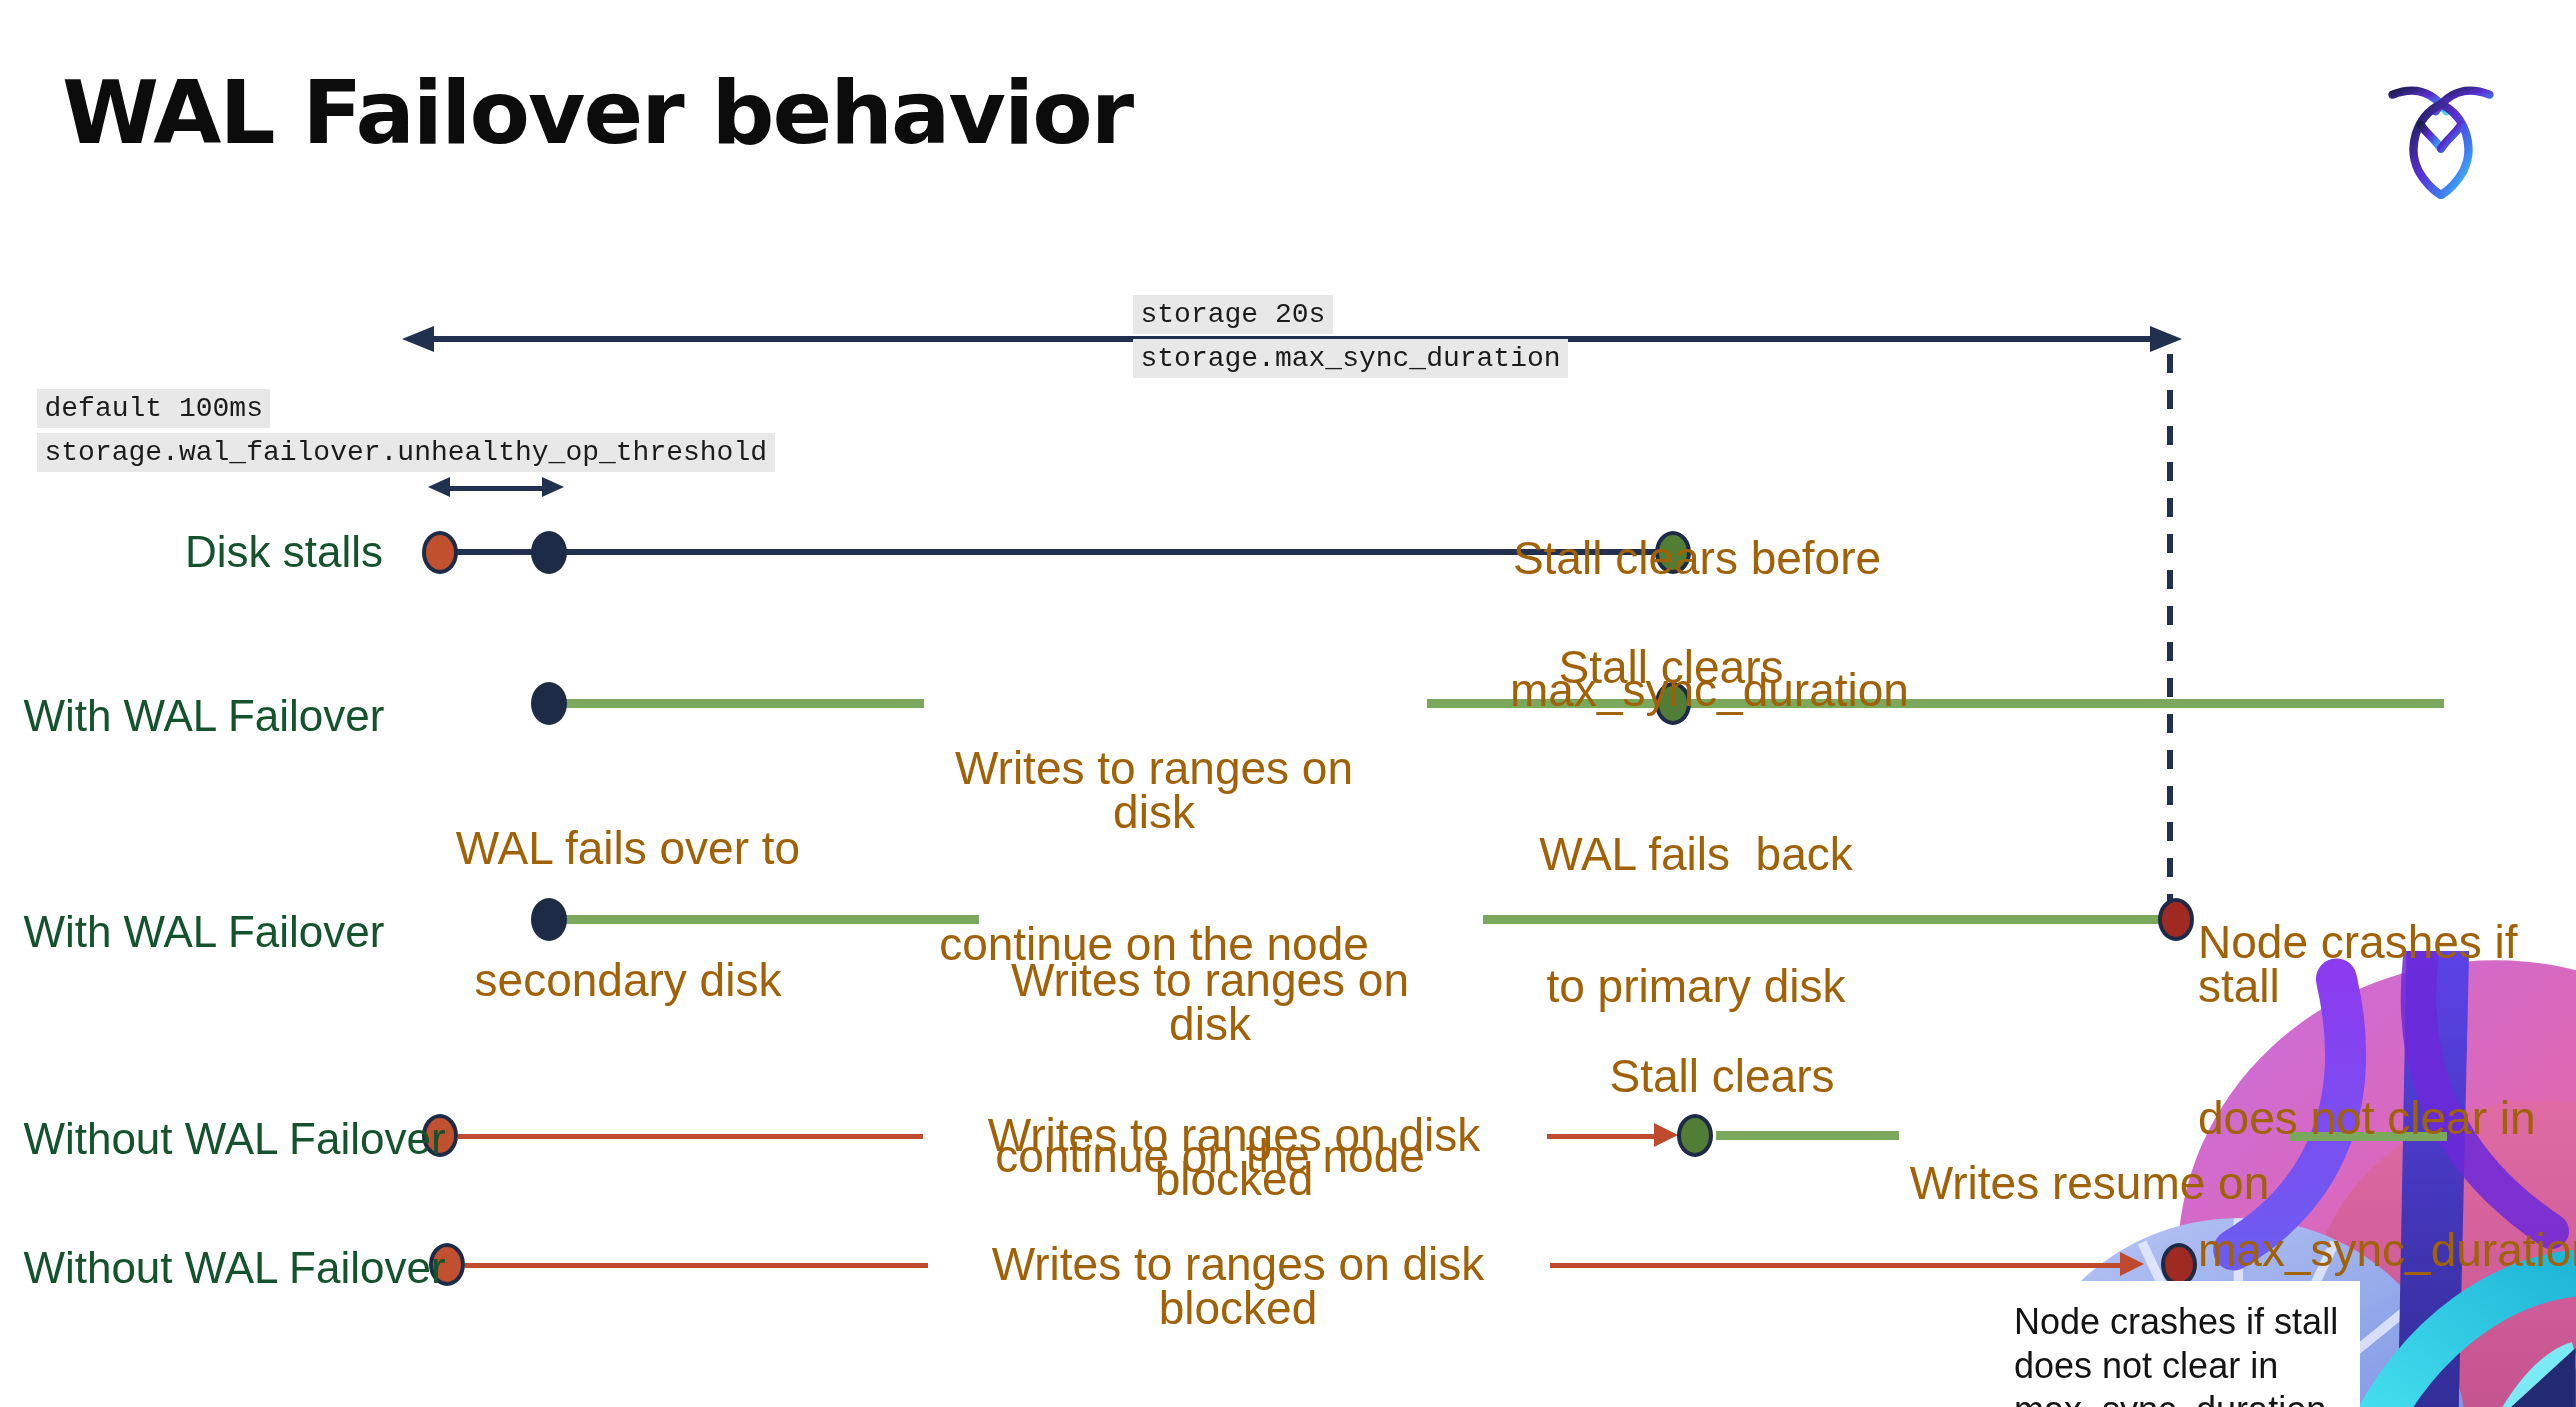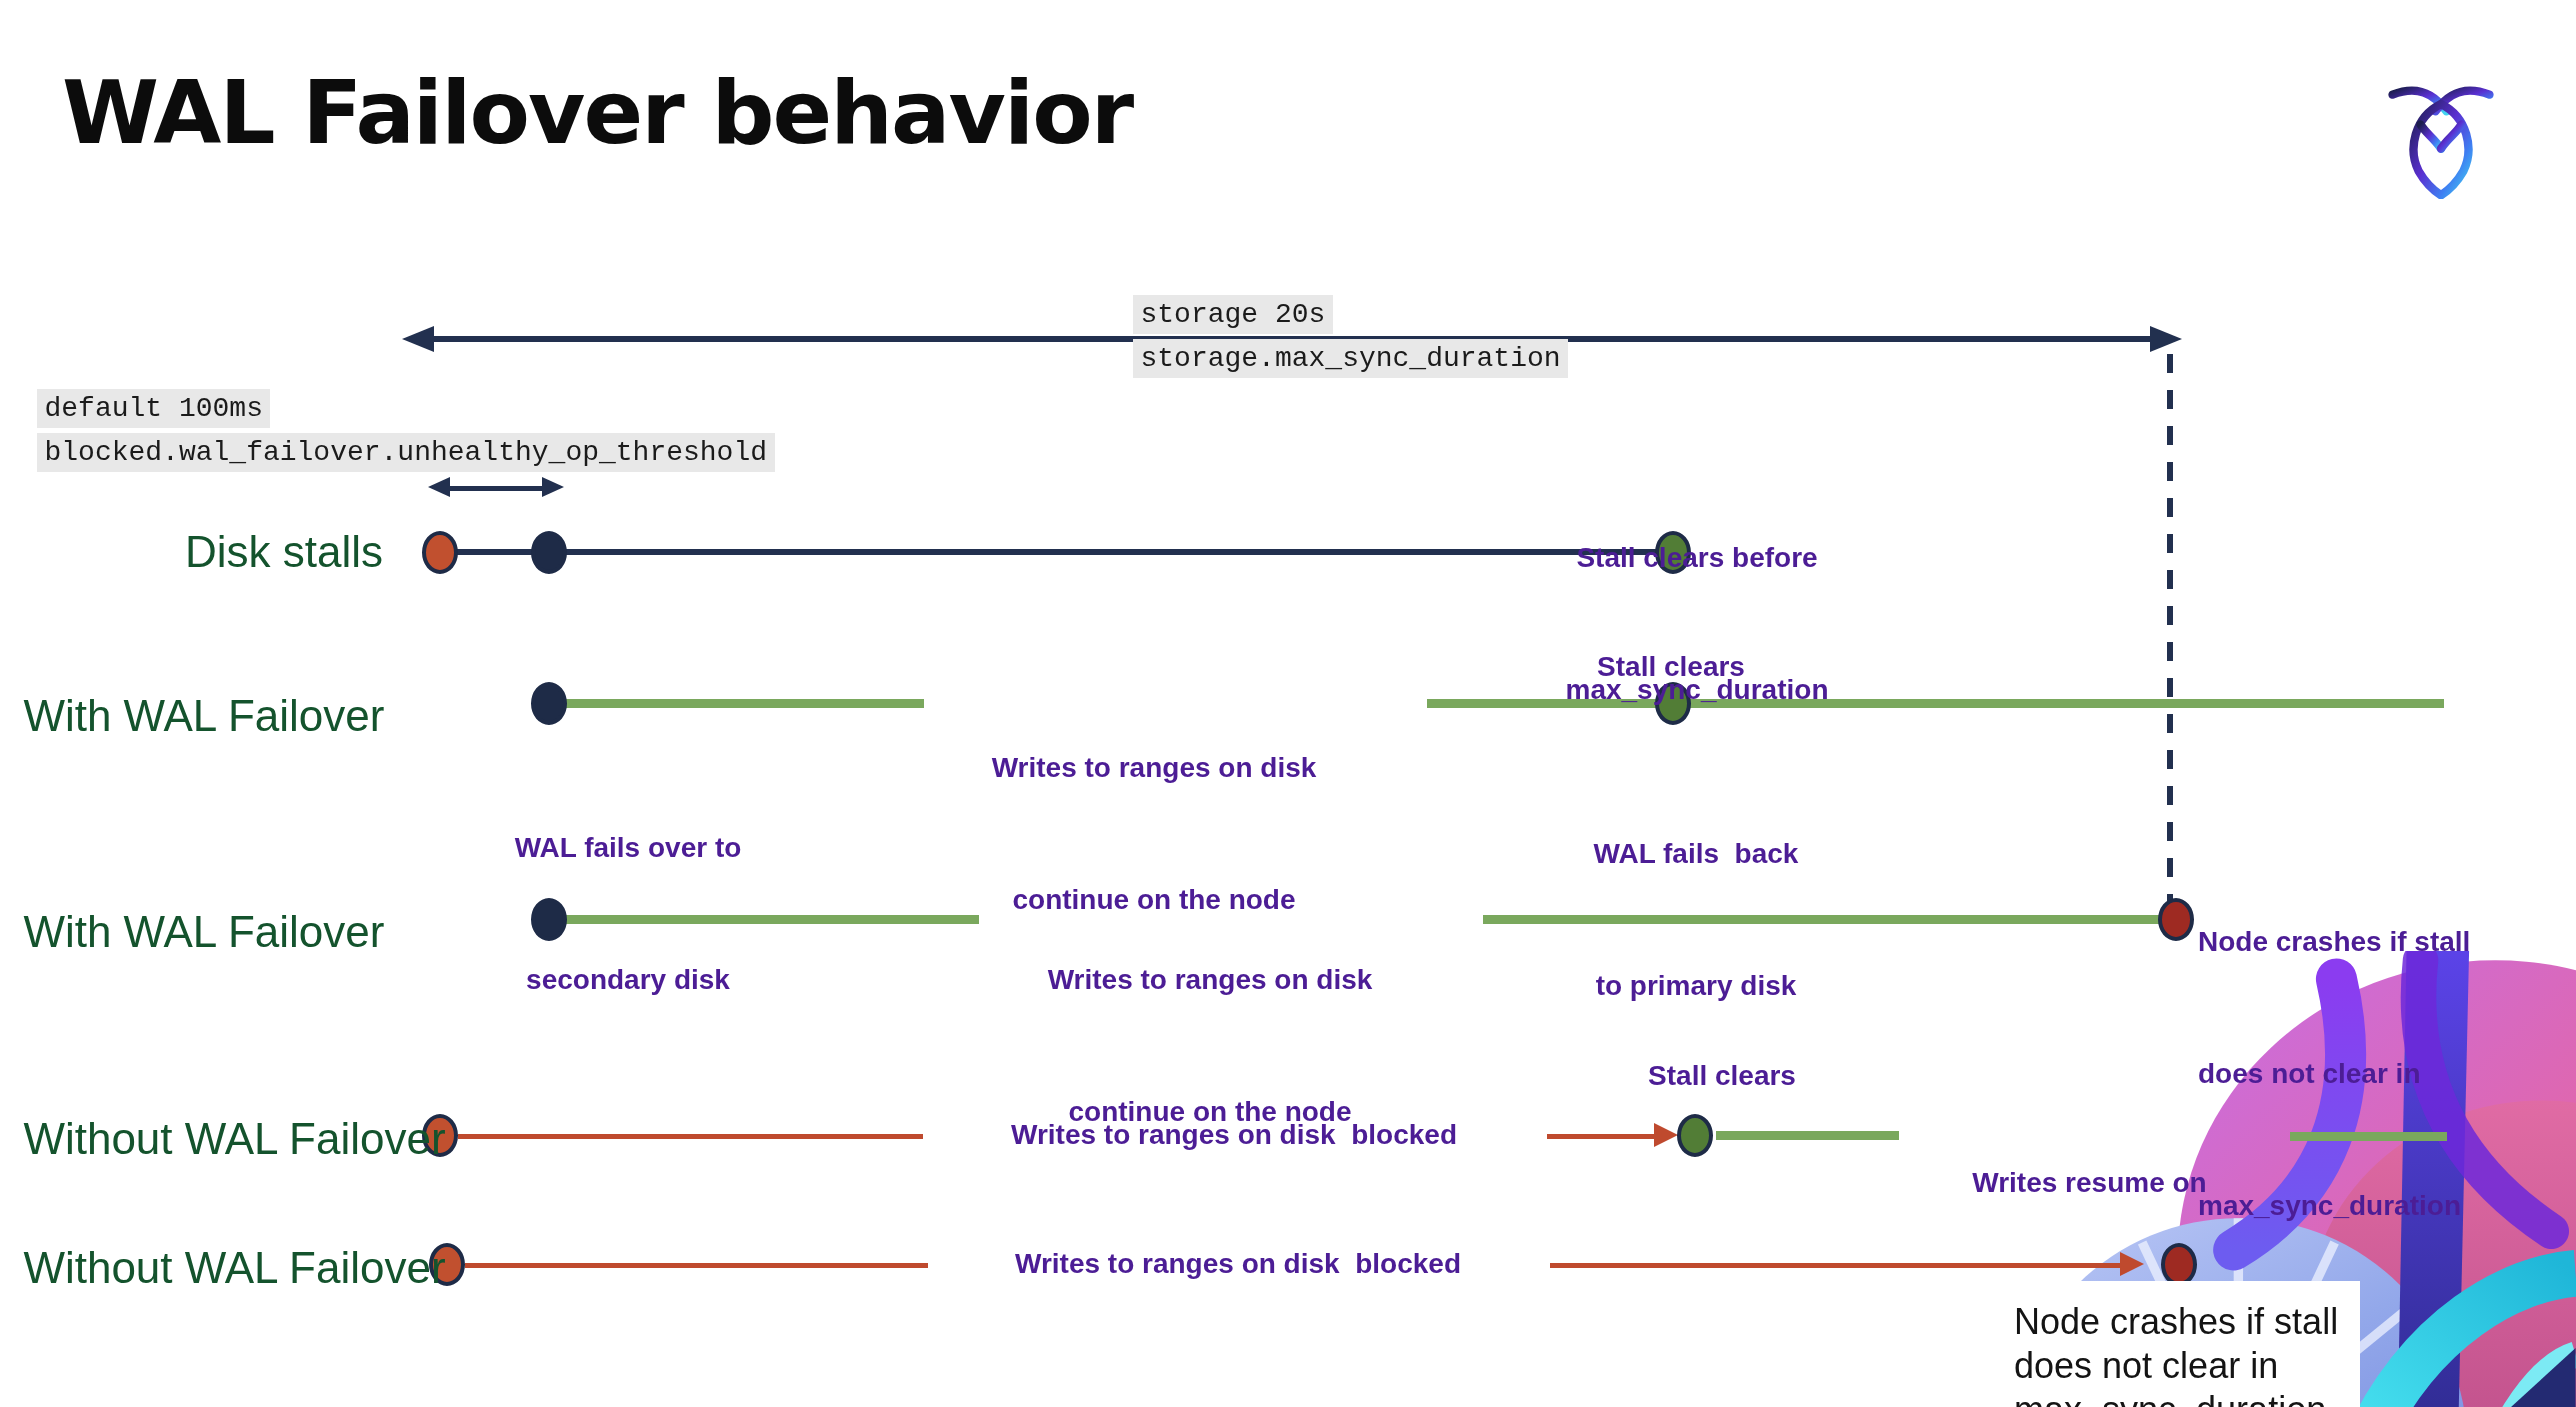--- a/index.html
+++ b/index.html
@@ -27,22 +27,22 @@
   .dot.darkred{background:#9e2a22;}
   
   .ah{position:absolute;width:0;height:0;z-index:2;}
   .ah.left-navy{border-top:13px solid transparent;border-bottom:13px solid transparent;border-right:32px solid #22304f;}
   .ah.right-navy{border-top:13px solid transparent;border-bottom:13px solid transparent;border-left:32px solid #22304f;}
   .ah.left-navy-sm{border-top:10.3px solid transparent;border-bottom:10.3px solid transparent;border-right:22.4px solid #22304f;}
   .ah.right-navy-sm{border-top:10.3px solid transparent;border-bottom:10.3px solid transparent;border-left:22.4px solid #22304f;}
   .ah.right-red{border-top:12px solid transparent;border-bottom:12px solid transparent;border-left:24px solid #bf4a2e;z-index:3;}
   
   .rowlabel{position:absolute;font-size:44px;line-height:43px;color:#14532d;z-index:4;}
-  .note{position:absolute;font-size:28px;line-height:44px;color:#4c1d95;text-align:center;
-        white-space:pre-wrap;z-index:4;font-weight:bold;}
+  .note{position:absolute;font-size:46px;line-height:44px;color:#a16207;text-align:center;
+        white-space:pre-wrap;z-index:4;}
   .note.leftalign{text-align:left;}
   .note span{display:block;}
   .card{position:absolute;left:1986px;top:1241px;width:374px;height:166px;background:#ffffff;z-index:6;}
   .card .cardtext{position:absolute;left:28px;top:18.7px;font-size:36px;line-height:44px;text-align:left;}
   .card .cardtext span{display:block;}
   .footerbar{position:absolute;left:0;top:1376px;width:2576px;height:32px;z-index:0;
      background:linear-gradient(90deg,#5df0e0 0%,#5fc6ec 38%,#6d8ff2 72%,#7a64f4 100%);}
   .art{position:absolute;left:1897px;top:911px;width:679px;height:496px;z-index:1;}
   .logo{position:absolute;left:2385px;top:36px;width:112px;height:123px;z-index:4;}
 </style>
@@ -75,21 +75,21 @@
   <div class="hline" style="left:432px;top:296px;width:1720px;"></div>
   <div class="ah left-navy" style="left:402px;top:286px;"></div>
   <div class="ah right-navy" style="left:2150px;top:286px;"></div>
   <div class="codeblock" style="left:1133px;top:255px;">
     <span class="code">storage 20s</span>
     <span class="code">storage.max_sync_duration</span>
   </div>
 
   <div class="codeblock" style="left:37px;top:349px;">
     <span class="code">default 100ms</span>
-    <span class="code">blocked.wal_failover.unhealthy_op_threshold</span>
+    <span class="code">storage.wal_failover.unhealthy_op_threshold</span>
   </div>
   <div class="hline" style="left:447px;top:446px;width:97px;height:4.7px;"></div>
   <div class="ah left-navy-sm" style="left:428px;top:437px;"></div>
   <div class="ah right-navy-sm" style="left:542px;top:437px;"></div>
 
   <div class="dashv" style="left:2167px;top:314px;height:548px;"></div>
 
   <div class="rowlabel" style="left:103px;top:490px;width:280px;text-align:right;">Disk stalls</div>
   <div class="hline" style="left:439px;top:509px;width:1234px;"></div>
   <div class="dot redorange" style="left:422px;top:491px;"></div>

